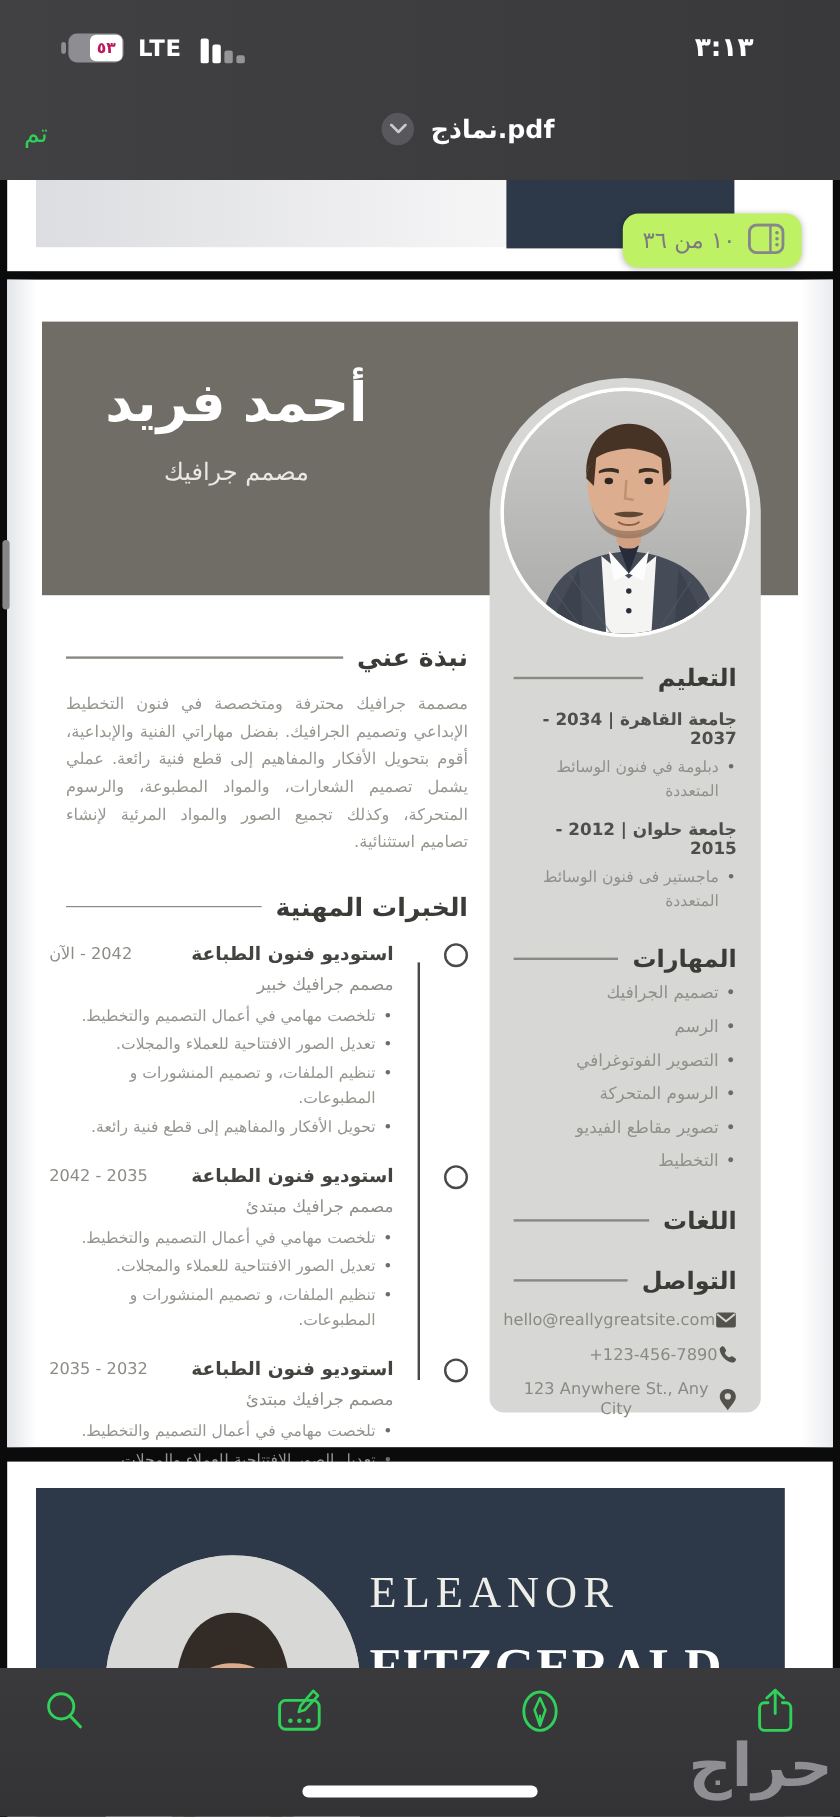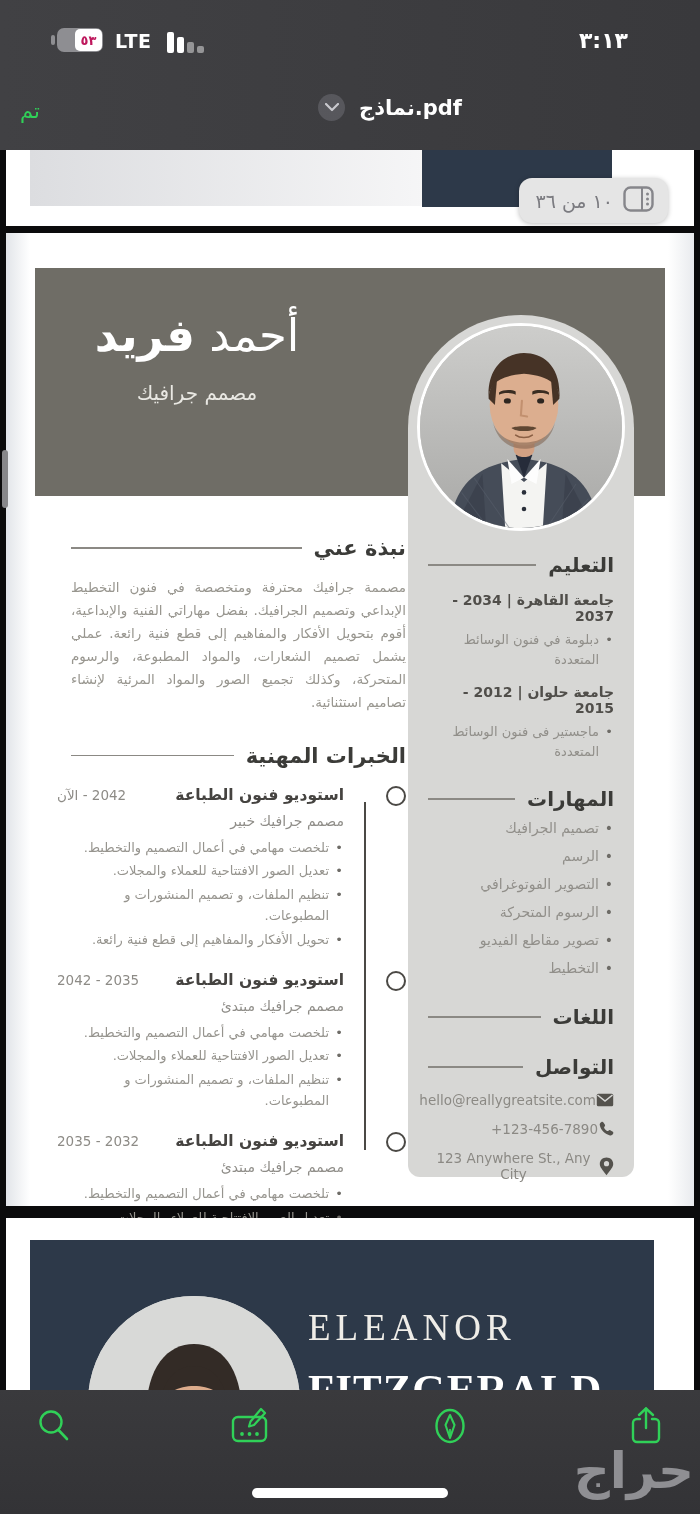--- a/index.html
+++ b/index.html
@@ -28,34 +28,34 @@
   .stage { position:absolute; top:150px; left:0; width:700px; height:1364px; background:#0b0b0c; }
 
   
   .page-prev { position:absolute; top:0; left:6px; width:688px; height:76px; background:#fff; }
   .prev-gray { position:absolute; top:0; left:24px; width:400px; height:56px;
                background:linear-gradient(to right,#dcdde0,#f6f6f7); }
   .prev-navy { position:absolute; top:0; left:416px; width:190px; height:57px; background:#2d3949; }
 
   
   .page-pill { position:absolute; top:28px; right:32px; height:45px; padding:0 14px 0 16px;
-               background:#e5e5e5; border-radius:13px; display:flex; direction:rtl; align-items:center; gap:10px;
+               background:#bef264; border-radius:13px; display:flex; direction:rtl; align-items:center; gap:10px;
                box-shadow:0 1px 5px rgba(0,0,0,.25); z-index:5; cursor:pointer; }
   .pill-text { color:#7b7b80; font-size:19px; }
 
   
   .page-cur { position:absolute; top:83px; left:6px; width:688px; height:973px; background:#fff; }
   .page-cur .edge-l { position:absolute; left:0; top:0; bottom:0; width:24px;
                       background:linear-gradient(to right,#e2e5e9,rgba(255,255,255,0)); }
   .page-cur .edge-r { position:absolute; right:0; top:0; bottom:0; width:26px;
                       background:linear-gradient(to left,#e9ebee,rgba(255,255,255,0)); }
   .hdr-band { position:absolute; left:29px; top:35px; width:630px; height:228px; background:#6f6d66; }
   .name-block { position:absolute; left:56px; top:78px; width:270px; text-align:center; direction:rtl; }
   .res-name { color:#fff; font-size:45px; line-height:1.1; }
-  .res-name .nm-reg { font-weight:normal; }
+  .res-name .nm-reg { font-weight:bold; }
   .res-name .nm-bold { font-weight:bold; }
   .res-role { margin-top:20px; color:#e9e8e3; font-size:20px; }
 
   .capsule { position:absolute; left:402px; top:82px; width:226px; height:862px; background:#d7d7d5;
              border-radius:113px 113px 12px 12px; }
   .photo { position:absolute; top:8px; left:9px; width:208px; height:208px; border-radius:50%;
            border:3px solid #fff; overflow:hidden; background:#c2c2c0; }
   .side-content { position:absolute; top:238px; left:0; right:0; padding:0 20px; direction:rtl; }
 
   .sec-head { display:flex; align-items:center; gap:12px; }
@@ -69,21 +69,21 @@
   ul.dot-list li::before { content:"•"; position:absolute; right:1px; top:0; color:#6e6c67; }
   .side-sec { margin-top:26px; }
   .side-sec:first-child { margin-top:0; }
   ul.dot-list.spaced li { margin-top:7px; font-size:14px; }
 
   .contact-row { display:flex; direction:rtl; align-items:center; margin-top:13px;text-align:center; }
   .contact-row .c-ic { flex:0 0 auto; display:flex; }
   .contact-row .c-tx { font-size:13.5px; color:#8b8984; direction:ltr; }
 
   
-  .left-col { position:absolute; left:45px; top:303px; width:373px; direction:rtl; padding:0 18px 0 20px; }
+  .left-col { position:absolute; left:29px; top:303px; width:373px; direction:rtl; padding:0 18px 0 20px; }
   .about-p { margin-top:16px; font-size:13.5px; color:#98968f; line-height:1.7; text-align:justify; }
   .exp-sec { margin-top:30px; }
   .exp-wrap { position:relative; margin-top:18px; padding-right:62px; }
   .rail { position:absolute; right:40px; top:16px; height:348px; width:2px; background:#4b4945; }
   .exp-entry { position:relative; margin-bottom:20px; }
   .exp-entry .dot { position:absolute; right:-62px; top:0; width:20px; height:20px; border-radius:50%;
                     background:#fff; border:2.5px solid #4b4945; }
   .exp-company { font-size:15.5px; font-weight:bold; color:#454340; }
   .exp-date { position:absolute; left:-14px; top:1px; font-size:13.5px; color:#8d8b86; direction:rtl; }
   .exp-role { margin-top:9px; font-size:14px; color:#8f8d88; }

